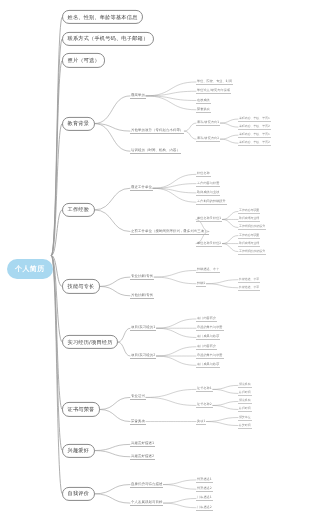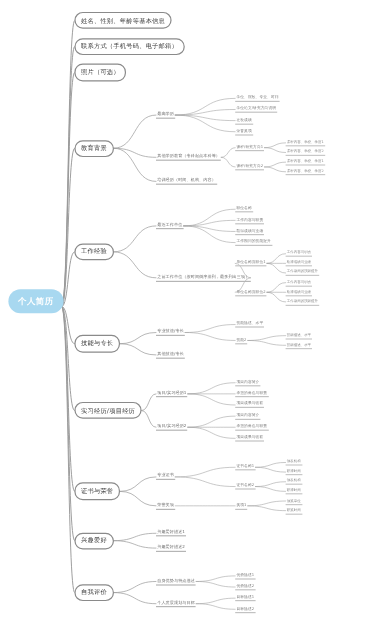--- a/index.html
+++ b/index.html
@@ -198,14 +198,14 @@
     <div class="node lvl1" style="left: 62px; top: 450.572px;">兴趣爱好</div>
     <div class="node lvl2" style="left: 130px; top: 444.393px;">兴趣爱好描述1</div>
     <div class="node lvl2" style="left: 130px; top: 456.751px;">兴趣爱好描述2</div>
     <div class="node lvl1" style="left: 62px; top: 493.827px;">自我评价</div>
     <div class="node lvl2" style="left: 130px; top: 484.558px;">自身优势与特点描述</div>
     <div class="node lvl3" style="left: 196px; top: 479.924px;">优势描述1</div>
     <div class="node lvl3" style="left: 196px; top: 489.193px;">优势描述2</div>
     <div class="node lvl2" style="left: 130px; top: 503.096px;">个人发展规划与目标</div>
     <div class="node lvl3" style="left: 196px; top: 498.462px;">目标描述1</div>
     <div class="node lvl3" style="left: 196px; top: 507.731px;">目标描述2</div>
-    <div class="node root" style="left: 8px; top: 251px;">个人简历</div>
+    <div class="node root" style="left: 8px; top: 269px;">个人简历</div>
   </div>
 
 </body></html>

